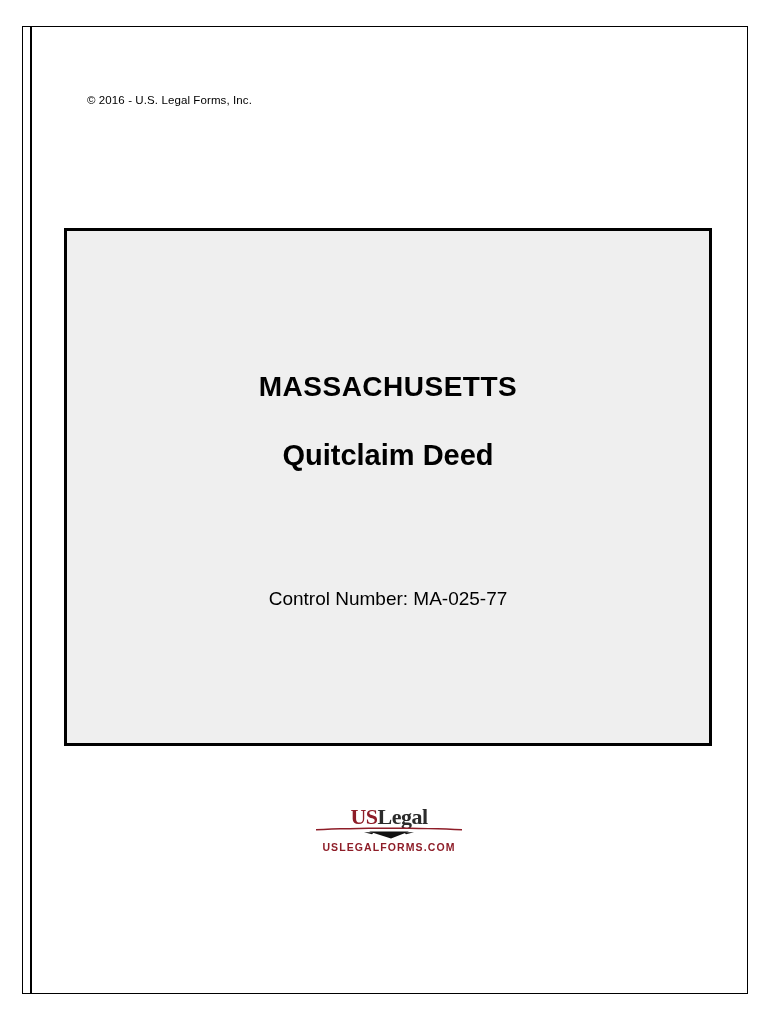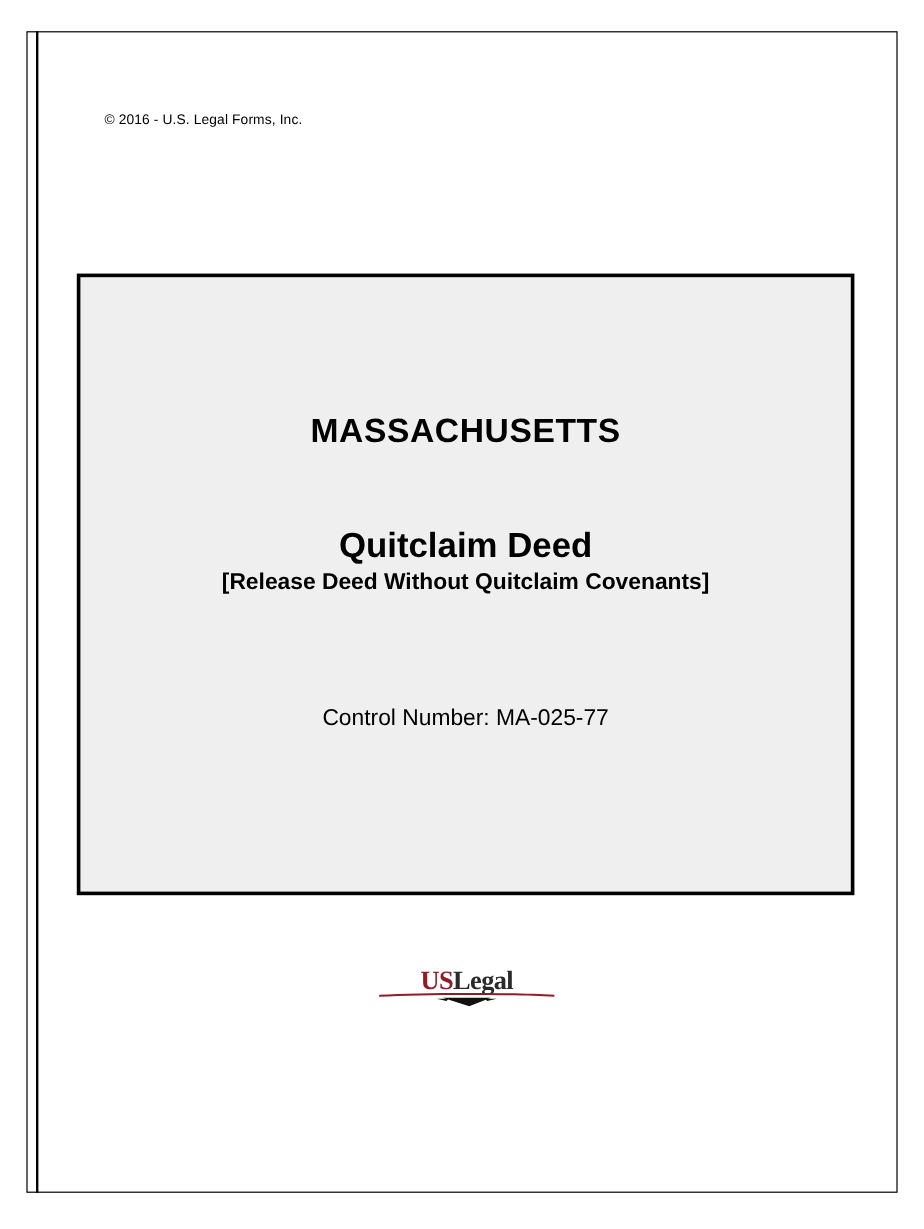--- a/index.html
+++ b/index.html
@@ -68,21 +68,21 @@
     top: 202px;
     width: 648px;
     height: 518px;
     background: #efefef;
     border: 3px solid #000000;
     box-sizing: border-box;
   }
 
   .state-name {
     position: absolute;
-    top: 112px;
+    top: 140px;
     left: 0;
     width: 100%;
     text-align: center;
     font-size: 28px;
     font-weight: bold;
     letter-spacing: 0.5px;
   }
 
   .doc-title {
     position: absolute;
@@ -172,31 +172,31 @@
   <div class="content">
 
     <div class="copyright">© 2016 - U.S. Legal Forms, Inc.</div>
 
     <div class="title-box">
 
       <div class="state-name">MASSACHUSETTS</div>
 
       <div class="doc-title">Quitclaim Deed</div>
 
-      <div class="doc-subtitle">[Release Deed Without Quitclaim Covenants]</div>
 
 
       <div class="control-number">Control Number: MA-025-77</div>
 
     </div>
 
     <div class="logo">
       <div class="logo-word"><span class="logo-us">US</span><span class="logo-legal">Legal</span></div>
       <svg class="logo-swoosh" viewBox="0 0 150 14">
         <path d="M2 3 C 40 1, 110 1, 148 3 L 148 4.6 C 110 2.6, 40 2.6, 2 4.6 Z" fill="#8e1d28"></path>
         <path d="M55 5.5 L 95 5.5 L 77 12.5 Z" fill="#111111"></path>
         <path d="M50 6.2 L 60 6.2 L 58 8.2 Z" fill="#111111"></path>
         <path d="M100 6.2 L 90 6.2 L 92 8.2 Z" fill="#111111"></path>
       </svg>
+      <div class="logo-domain">USLEGALFORMS.COM</div>
     </div>
 
   </div>
 </div>
 
 </body></html>

